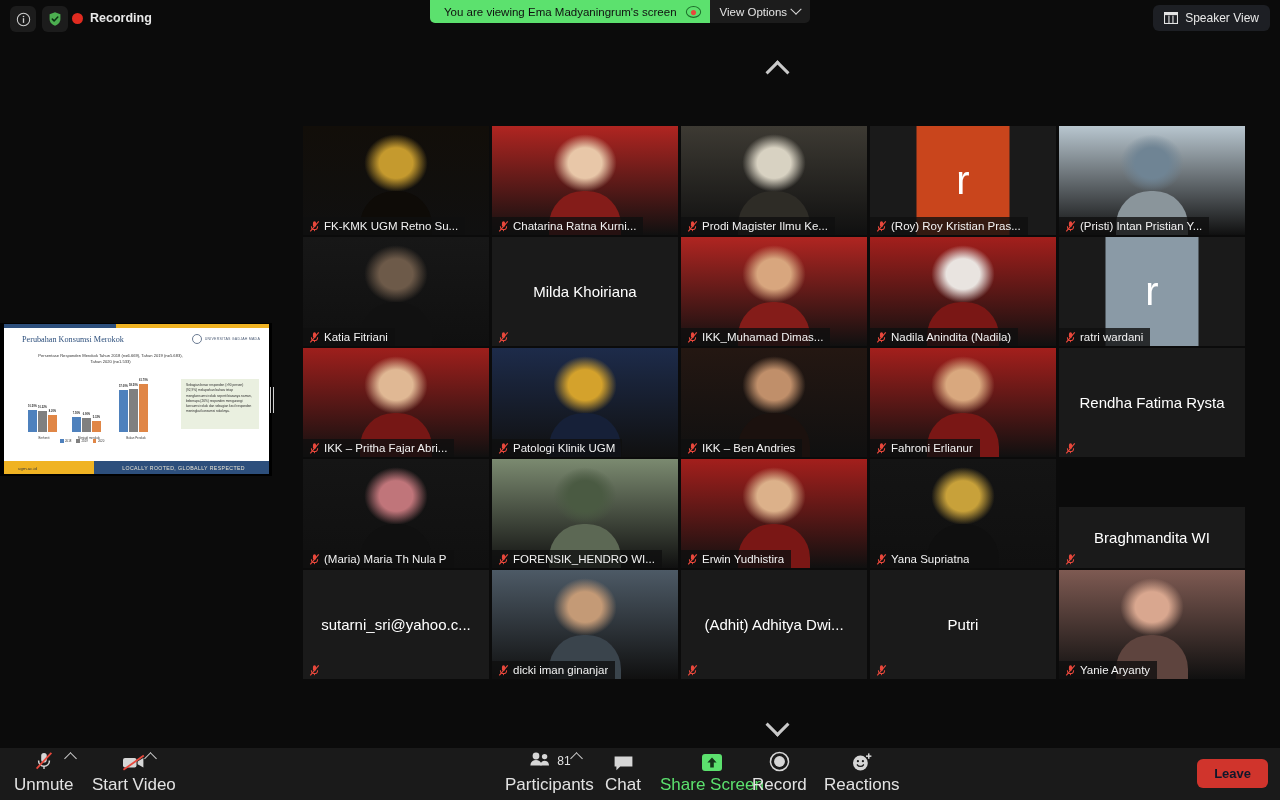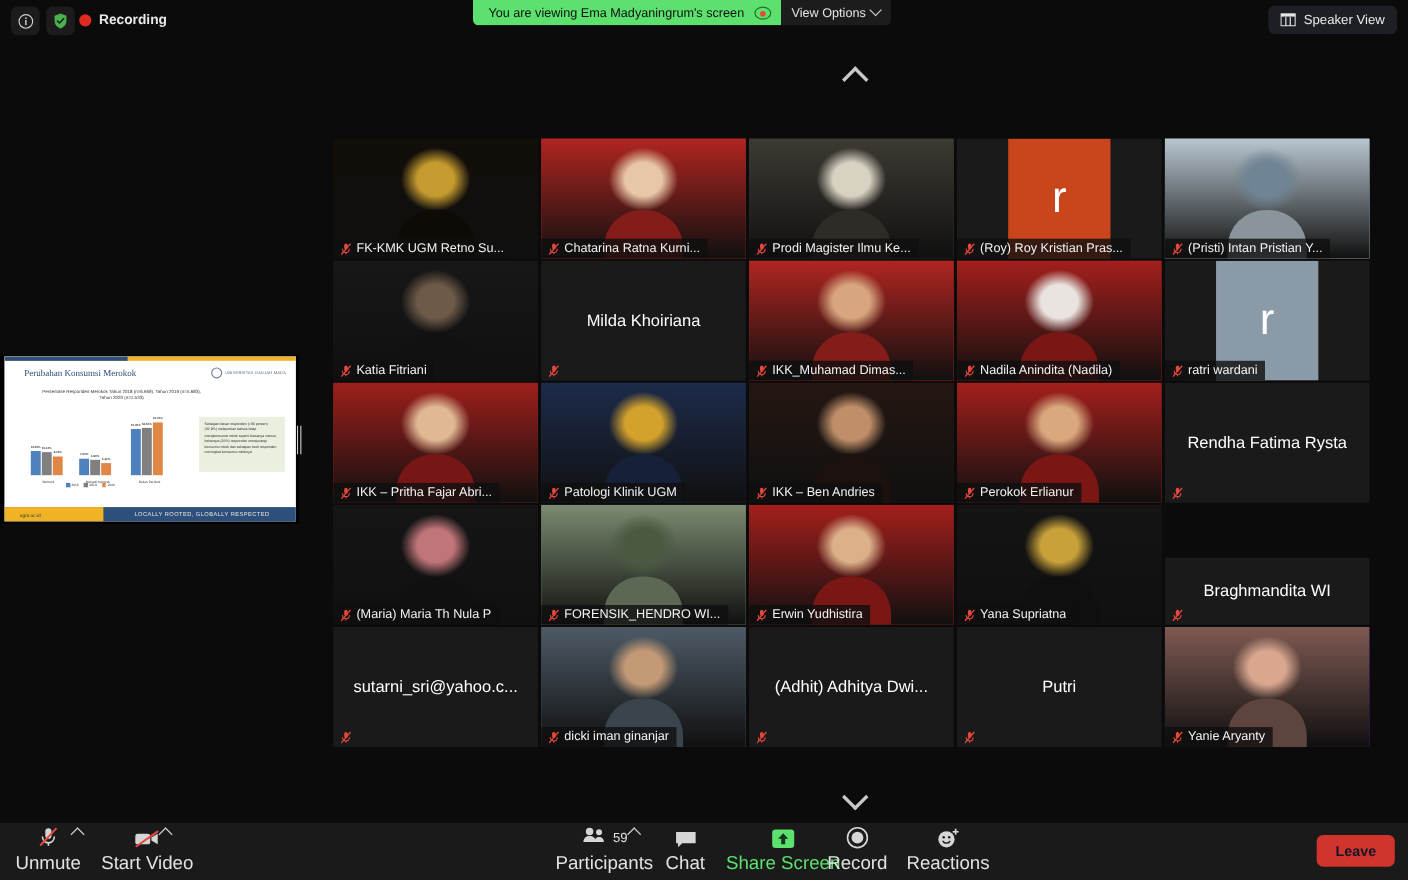--- a/index.html
+++ b/index.html
@@ -537,21 +537,21 @@
         </div>
         <div class="nameplate">
           <span>
             <svg class="mic-muted" viewBox="0 0 12 14">
               <rect x="4.3" y="1.4" width="3.4" height="6" rx="1.7" fill="#e8483c"></rect>
               <path d="M2.6 6.6 C2.6 8.9 4.1 10.3 6 10.3 C7.9 10.3 9.4 8.9 9.4 6.6" fill="none" stroke="#e8483c" stroke-width="1.1"></path>
               <rect x="5.5" y="10.1" width="1" height="2" fill="#e8483c"></rect>
               <line x1="1.4" y1="12.3" x2="10.6" y2="1.5" stroke="#e8483c" stroke-width="1.3"></line>
             </svg>
           </span>
-          <span class="nm">Perokok Erlianur</span>
+          <span class="nm">Fahroni Erlianur</span>
         </div>
       </div>
       <div class="tile" style="background: rgb(26, 26, 26);">
         <div class="tile-name-text">Rendha Fatima Rysta</div>
         <div class="nameplate" style="background: transparent;">
           <span>
             <svg class="mic-muted" viewBox="0 0 12 14">
               <rect x="4.3" y="1.4" width="3.4" height="6" rx="1.7" fill="#e8483c"></rect>
               <path d="M2.6 6.6 C2.6 8.9 4.1 10.3 6 10.3 C7.9 10.3 9.4 8.9 9.4 6.6" fill="none" stroke="#e8483c" stroke-width="1.1"></path>
               <rect x="5.5" y="10.1" width="1" height="2" fill="#e8483c"></rect>
@@ -740,21 +740,21 @@
     <div class="tool t-parts">
       <span class="ico" style="gap:5px; align-items:center;">
         <span>
           <svg width="24" height="16" viewBox="0 0 24 16">
               <circle cx="8" cy="5" r="3.4" fill="#d6d6d6"></circle>
               <path d="M2.4 14.5 C2.4 10.8 5 9 8 9 C11 9 13.6 10.8 13.6 14.5 Z" fill="#d6d6d6"></path>
               <circle cx="16.6" cy="5.6" r="2.7" fill="#d6d6d6"></circle>
               <path d="M12.4 14.5 C12.4 11.4 14.4 9.8 16.6 9.8 C18.9 9.8 21 11.4 21 14.5 Z" fill="#d6d6d6"></path>
             </svg>
         </span>
-        <span class="count-num">59</span>
+        <span class="count-num">81</span>
       </span>
       <span class="lbl">Participants</span>
     </div>
     <span class="tool-caret" style="left:572px;"></span>
 
     <div class="tool t-chat">
       <span class="ico">
         <svg width="21" height="18" viewBox="0 0 21 18">
             <path d="M1.6 2.4 H19.4 V12.6 H7.2 L3.4 16.2 V12.6 H1.6 Z" fill="#d6d6d6"></path>
           </svg>

